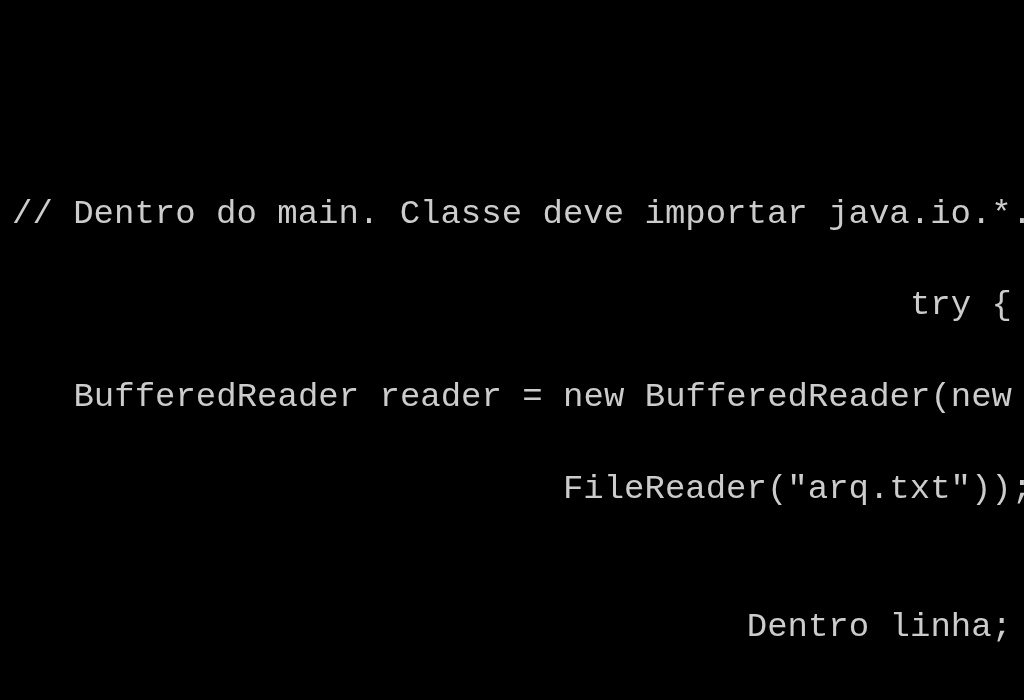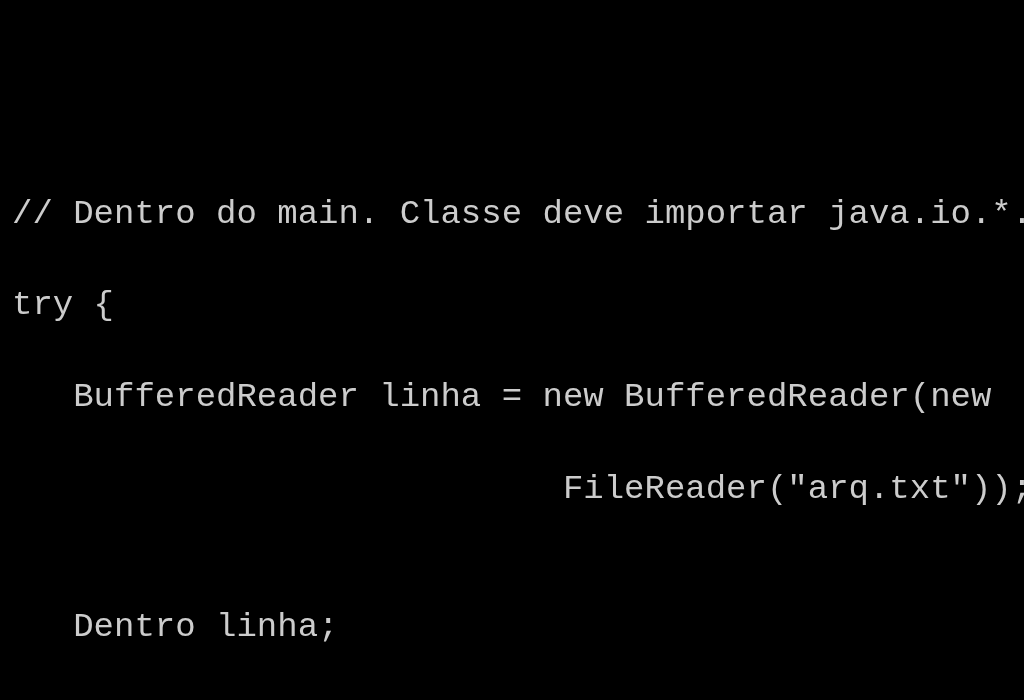--- a/index.html
+++ b/index.html
@@ -1,18 +1,19 @@
 <!DOCTYPE html>
 <html><head>
   <meta charset="utf-8">
   <style>
     * {
       margin: 0;
       padding: 0;
       box-sizing: border-box;
+      text-align: right;
     }
     body {
       background-color: #000000;
       width: 1024px;
       height: 700px;
       font-family: 'Courier New', Courier, monospace;
       font-size: 34px;
       line-height: 1.35;
       color: #cccccc;
       padding: 8px 12px;
@@ -23,21 +24,21 @@
       display: block;
     }
   </style>
 </head>
 <body>
 
 
 
 <span class="code-line">// Dentro do main. Classe deve importar java.io.*.</span>
 <span class="code-line">try {</span>
-<span class="code-line">   BufferedReader linha = new BufferedReader(new</span>
+<span class="code-line">   BufferedReader reader = new BufferedReader(new</span>
 <span class="code-line">                           FileReader("arq.txt"));</span>
 <span class="code-line"></span>
 <span class="code-line">   Dentro linha;</span>
 <span class="code-line">   String buffer = new String();</span>
 
 
 
 
 
 

